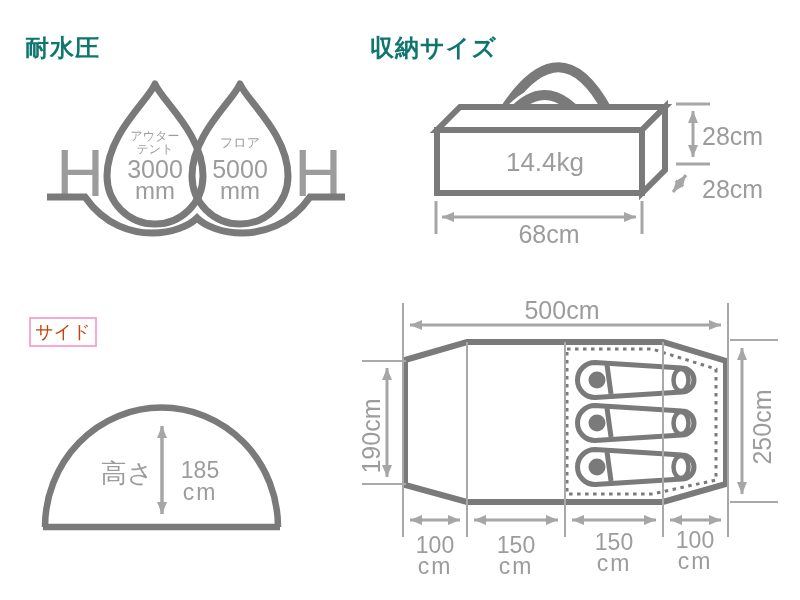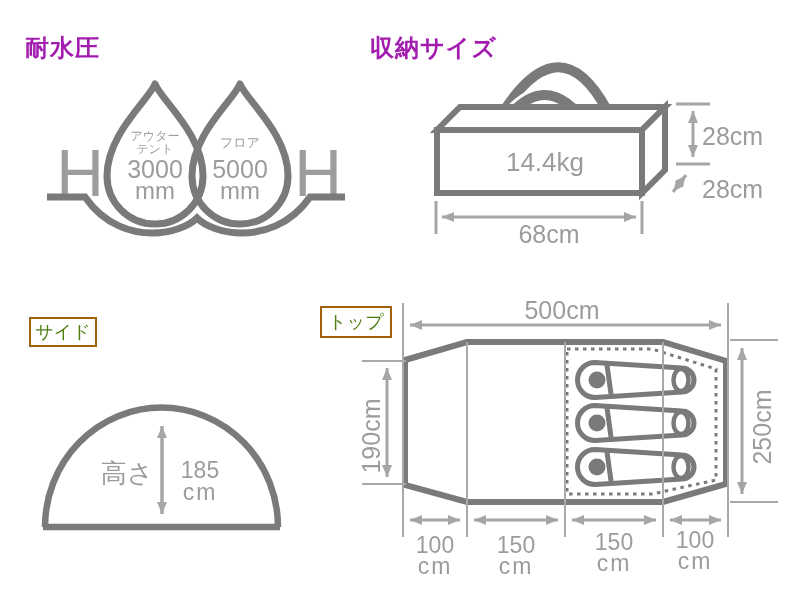--- a/index.html
+++ b/index.html
@@ -1,19 +1,19 @@
 <!DOCTYPE html>
 <html><head>
 <meta charset="utf-8">
 <style>
   html,body{margin:0;padding:0;background:#fff;}
   .canvas{position:relative;width:800px;height:600px;background:#ffffff;overflow:hidden;
           font-family:"Liberation Sans","DejaVu Sans",sans-serif;}
-  .heading{position:absolute;font-size:24px;font-weight:600;color:#a21caf;letter-spacing:1px;white-space:nowrap;}
-  .tab{position:absolute;border:2px solid #a16207;color:#4d7c0f;display:flex;align-items:center;
+  .heading{position:absolute;font-size:24px;font-weight:600;color:#0f766e;letter-spacing:1px;white-space:nowrap;}
+  .tab{position:absolute;border:2px solid #f9a8d4;color:#c2410c;display:flex;align-items:center;
        justify-content:center;font-size:18px;font-weight:500;box-sizing:border-box;background:#fff;}
   svg{position:absolute;display:block;}
   svg text{fill:#9c9c9c;}
 </style>
 </head>
 <body>
 
 <div class="canvas">
 
   <div class="heading" style="left:25px;top:32px;">耐水圧</div>
@@ -86,23 +86,20 @@
       </marker>
     </defs>
     <path d="M45,527 A116,119 0 0 1 278,527" fill="none" stroke="#7a7a7a" stroke-width="6.5"></path>
     <line x1="43" y1="527" x2="280" y2="527" stroke="#7a7a7a" stroke-width="6.5"></line>
     <line x1="162" y1="426" x2="162" y2="514" stroke="#a6a6a6" stroke-width="3.5" marker-start="url(#arr3)" marker-end="url(#arr3)"></line>
     <text x="127" y="482" text-anchor="middle" font-size="26" fill="#a2a2a2">高さ</text>
     <text x="200" y="478" text-anchor="middle" font-size="23">185</text>
     <text x="200" y="500" text-anchor="middle" font-size="23" letter-spacing="2">cm</text>
   </svg>
 
-  <div class="tab" style="left:320px;top:306px;width:72px;height:32px;">
-    <span>トップ</span>
-  </div>
 
   <svg style="left:315px;top:295px;" width="485" height="295" viewBox="315 295 485 295">
     <defs>
       <marker id="arr4" markerUnits="userSpaceOnUse" markerWidth="14" markerHeight="12" viewBox="0 0 14 12" refX="13" refY="6" orient="auto-start-reverse">
         <path d="M1,1 L13,6 L1,11 Z" fill="#a6a6a6"></path>
       </marker>
     </defs>
 
     <polygon points="405,360 467,342 663,342 726,361 726,484 663,502 467,502 405,485" fill="#ffffff" stroke="#7a7a7a" stroke-width="6"></polygon>
 

